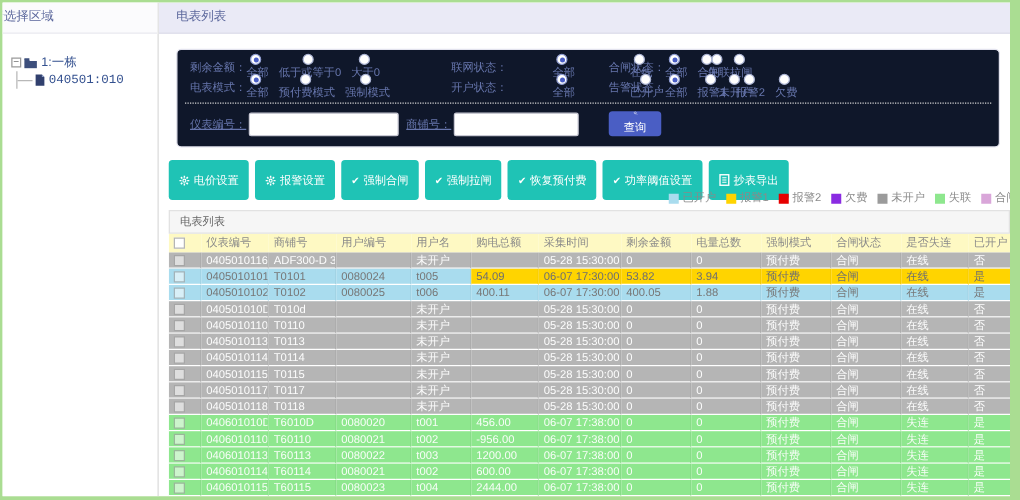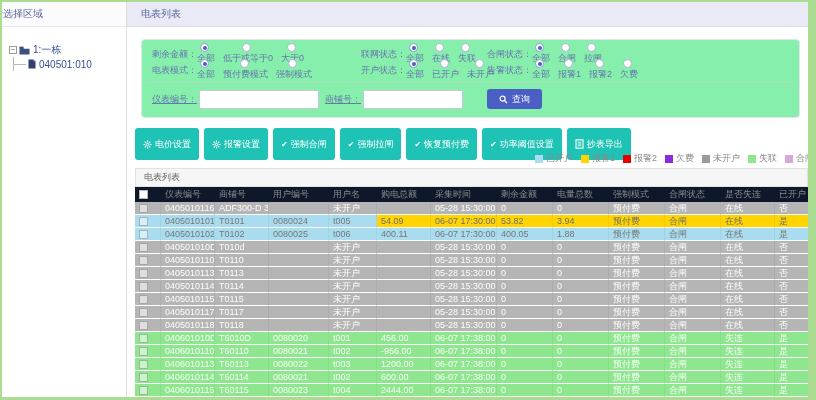--- a/index.html
+++ b/index.html
@@ -11,75 +11,75 @@
   
   .sidebar{width:124px;flex:0 0 124px;border-right:1px solid #dcdcdc;background:#fff;overflow:hidden;}
   .side-head{height:24px;line-height:24px;background:#fbfbfd;border-bottom:1px solid #e9e9ef;
     font-size:10px;color:#5a669b;overflow:hidden;white-space:nowrap;}
   .side-head span{margin-left:-9px;display:inline-block;}
   .tree{padding:16px 0 0 7px;font-size:10px;color:#33508f;}
   .tree-root{display:flex;align-items:center;height:14px;cursor:default;}
   .expander{width:8px;height:8px;box-sizing:border-box;border:1px solid #9a9a9a;background:#fff;
     color:#666;font-size:8px;line-height:6px;text-align:center;margin-right:2px;flex:0 0 8px;}
   .tree-root .lbl{margin-left:3px;white-space:nowrap;}
-  .tree-children{margin-left:4px;border-left:1px solid #b8b8b8;}
+  .tree-children{margin-left:4px;border-left:1px solid #b8b8b8;font-family:Liberation Mono, monospace;}
   .tree-child{display:flex;align-items:center;height:14px;white-space:nowrap;cursor:default;}
   .tree-child::before{content:'';width:12px;border-top:1px solid #b8b8b8;margin-right:2px;flex:0 0 12px;}
   .tree-child .lbl{margin-left:3px;}
 
   
   .main{flex:1;display:flex;flex-direction:column;overflow:hidden;}
   .main-head{height:24px;line-height:24px;background:#eaeaf6;border-bottom:1px solid #dddde9;
     padding-left:14px;font-size:10px;color:#5a669b;}
   .content{flex:1;padding:12px 0 0 6px;overflow:hidden;position:relative;}
 
   
-  .filter-box{margin:0 8px 0 8px;border:1px solid #e3e3ee;border-radius:4px;background:#86efac;
+  .filter-box{margin:0 8px 0 8px;border:1px solid #e3e3ee;border-radius:4px;background:#0f172a;
     padding:6px 10px;font-size:9px;color:#6776ad;}
   .f-row{display:flex;align-items:center;height:16px;}
   .f-group{display:flex;align-items:center;}
   .f-group.g0{width:209px;flex:0 0 209px;}
-  .f-group.g1{width:126px;flex:0 0 126px;}
+  .f-group.g1{width:126px;flex:0 0 126px;gap:36px;}
   .f-label{white-space:nowrap;}
   .option{display:inline-flex;align-items:center;margin-right:8px;cursor:pointer;white-space:nowrap;flex-direction:column;}
   .radio{width:9px;height:9px;box-sizing:border-box;border:1px solid #a9b2d2;border-radius:50%;
     background:#fff;margin-right:3px;position:relative;flex:0 0 9px;}
   .radio.sel{border-color:#8f9cd0;}
   .radio.sel::after{content:'';position:absolute;left:1.5px;top:1.5px;right:1.5px;bottom:1.5px;
     background:var(--blue,#4a5ec4);border-radius:50%;}
   .dotted{border-top:1px dotted #d2d2d2;margin:4px -4px;}
   .f-search{display:flex;align-items:center;height:24px;}
   .f-search label{white-space:nowrap;text-decoration:underline;}
   .f-search input{width:112px;height:17px;border:1px solid #c9c9d4;border-radius:2px;margin:0 6px 0 2px;
     font-size:9px;padding:0 3px;outline:none;}
   .f-search input.shop{width:92px;margin-right:10px;}
   .f-search .lbl2{}
   .btn-query{display:inline-flex;align-items:center;gap:4px;background:var(--blue,#4a5ec4);color:#fff;
-    border:none;border-radius:3px;height:20px;padding:0 12px;font-size:9px;margin-left:14px;cursor:pointer;}
+    border:none;border-radius:3px;height:20px;padding:0 12px;font-size:9px;margin-left:14px;cursor:pointer;flex-direction:column;}
 
   
   .toolbar{display:flex;gap:5px;margin:10px 0 0 2px;height:20px;}
   .tbtn{display:inline-flex;align-items:center;gap:3px;background:var(--teal,#1fc3b5);color:#fff;
     border:none;border-radius:3px;height:28px;padding:16px 8px;font-size:9px;cursor:pointer;white-space:nowrap;}
   .tbtn .ck{font-size:8px;}
 
   
   .legend{display:flex;justify-content:flex-end;align-items:center;gap:8px;margin:5px -6px 0 0;
     height:11px;font-size:9px;color:#8a8a8a;white-space:nowrap;}
   .l-item{display:inline-flex;align-items:center;gap:3px;}
   .swatch{width:8px;height:8px;display:inline-block;}
 
   
   .tablebox{margin:4px 0 0 2px;}
   .t-title{height:17px;line-height:17px;background:#f6f6f6;border:1px solid #e2e2e2;
     padding-left:8px;font-size:9px;color:#666;}
   .t-scroll{overflow:hidden;width:100%;}
   table{border-collapse:separate;border-spacing:0;table-layout:fixed;width:684px;}
   th{height:15px;font-size:9px;font-weight:normal;color:#8a8a8a;text-align:left;padding:0 0 0 4px;
-    background:#0f172a;white-space:nowrap;overflow:hidden;}
+    background:#fef9c3;white-space:nowrap;overflow:hidden;}
   td{height:12px;line-height:12px;font-size:9px;padding:0 0 0 4px;border-bottom:1px solid #fff;
     border-right:1px solid rgba(0,0,0,0.04);white-space:nowrap;overflow:hidden;}
   .st-unopened td{background:var(--c-unopened,#b5b5b5);color:#fdfdfd;}
   .st-opened td{background:var(--c-opened,#a9dcee);color:#777;}
   .st-alarm1 td{background:var(--c-opened,#a9dcee);color:#777;}
   .st-alarm1 td.alarm{background:var(--c-alarm1,#ffd400);color:#6f6f6f;}
   .st-lost td{background:var(--c-lost,#8ee78e);color:rgba(255,255,255,0.93);}
   .cbx{width:9px;height:9px;box-sizing:border-box;border:1px solid #b5b5b5;background:#fff;}
   td .cbx{background:rgba(255,255,255,0.55);border-color:rgba(0,0,0,0.25);}
 </style>

